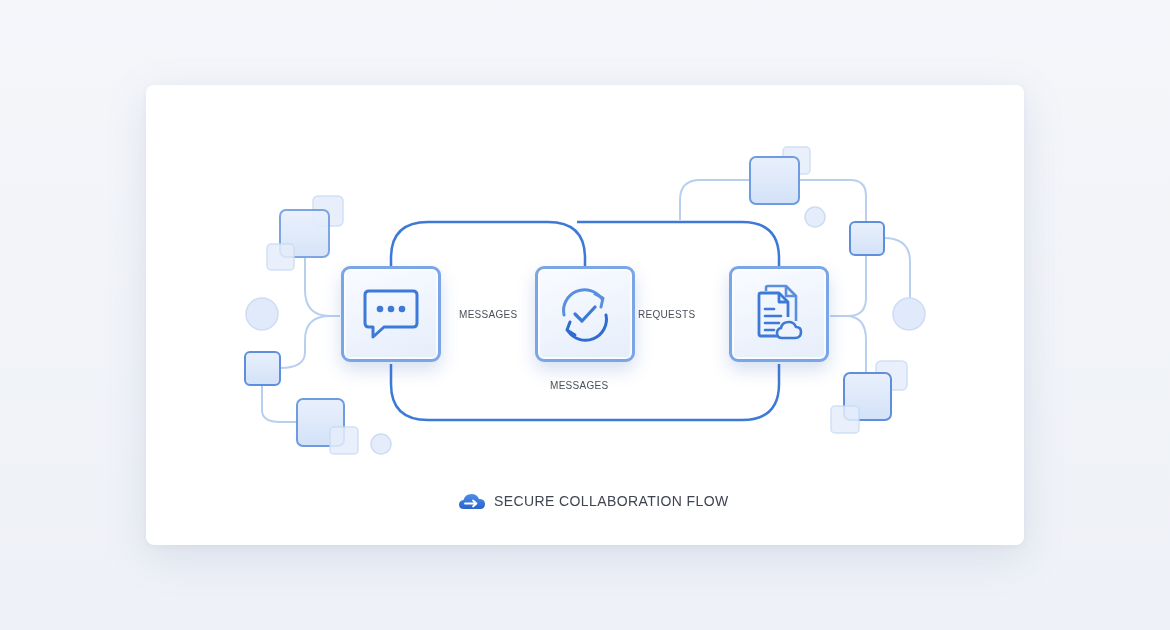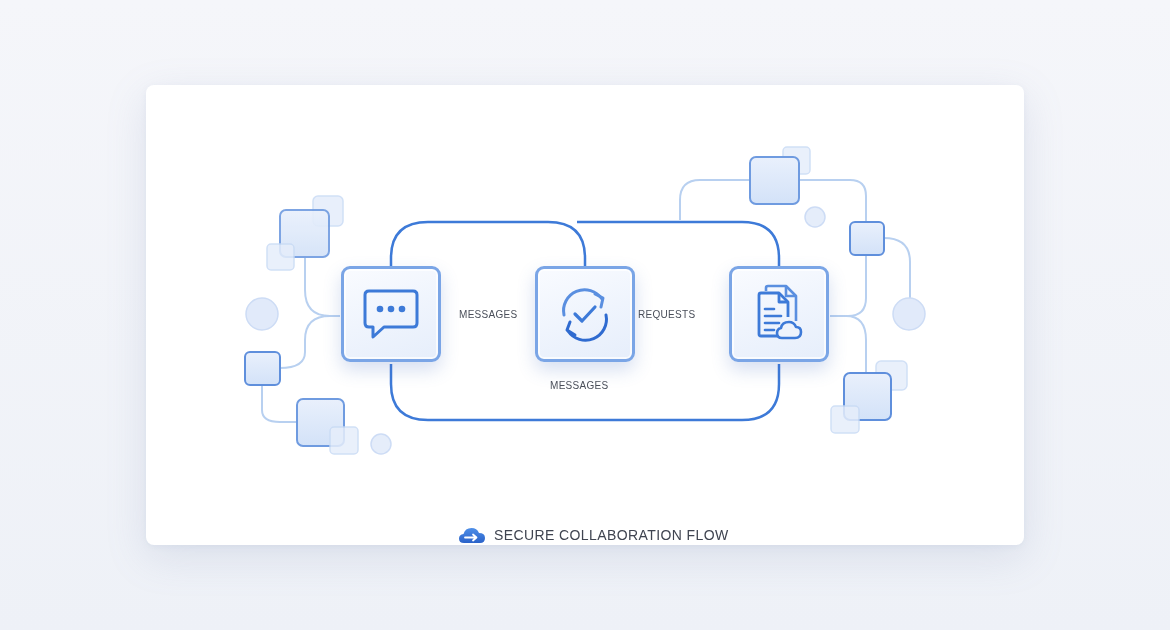--- a/index.html
+++ b/index.html
@@ -20,21 +20,21 @@
     border:3px solid #7aa5e6; border-radius:9px;
     background: linear-gradient(160deg,#f9fbff 0%,#e6eefb 100%);
     box-shadow: 0 8px 18px rgba(70,110,190,0.22), inset 0 0 0 2px rgba(255,255,255,0.7);
     display:flex; align-items:center; justify-content:center;
   }
   .node svg { width:70px; height:70px; }
   .label {
     position:absolute; font-size:10px; letter-spacing:0.3px; color:#4a4f5a;
   }
   .footer {
-    position:absolute; left:458px; top:492px; display:flex; align-items:center; gap:8px;margin-top:34px;
+    position:absolute; left:458px; top:492px; display:flex; align-items:center; gap:8px;
   }
   .footer-text { font-size:14px; color:#3f4450; letter-spacing:0.4px; }
 </style>
 </head>
 <body>
 
 <div class="card"></div>
 
 <svg class="diagram" viewBox="0 0 1170 630">
   <defs>

